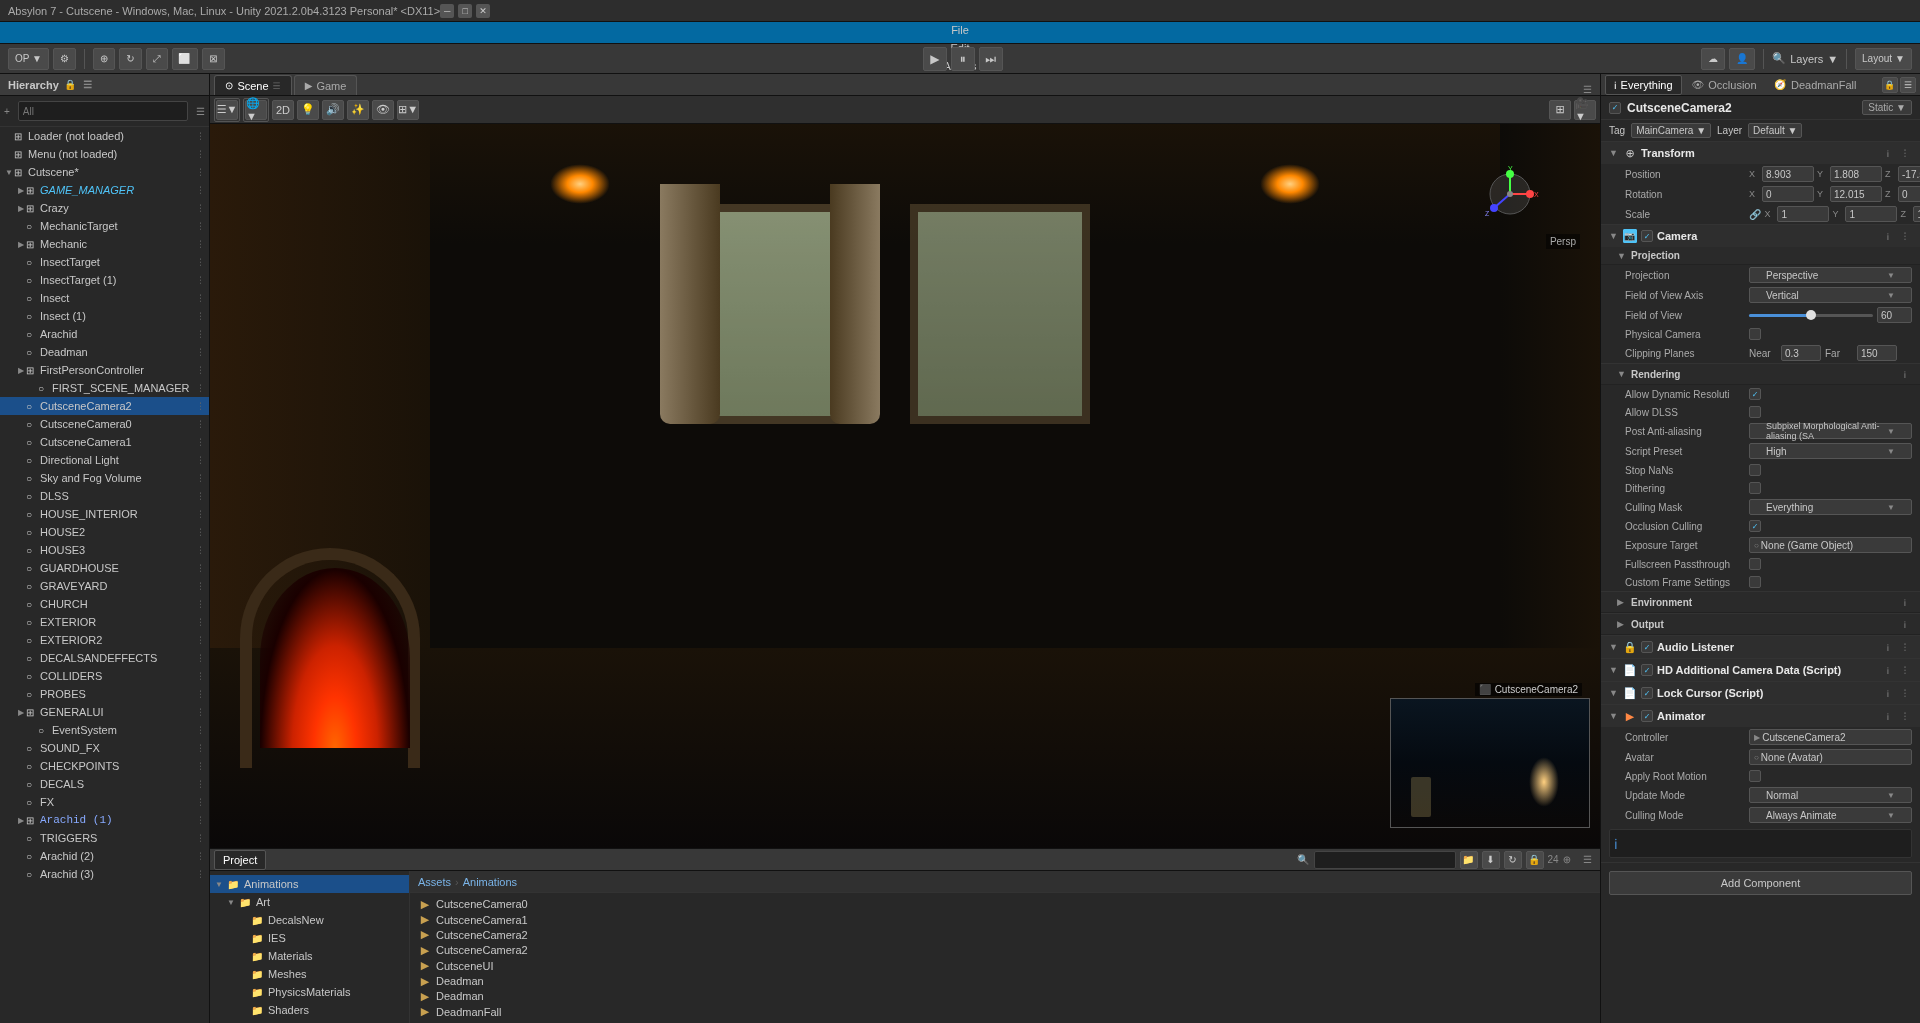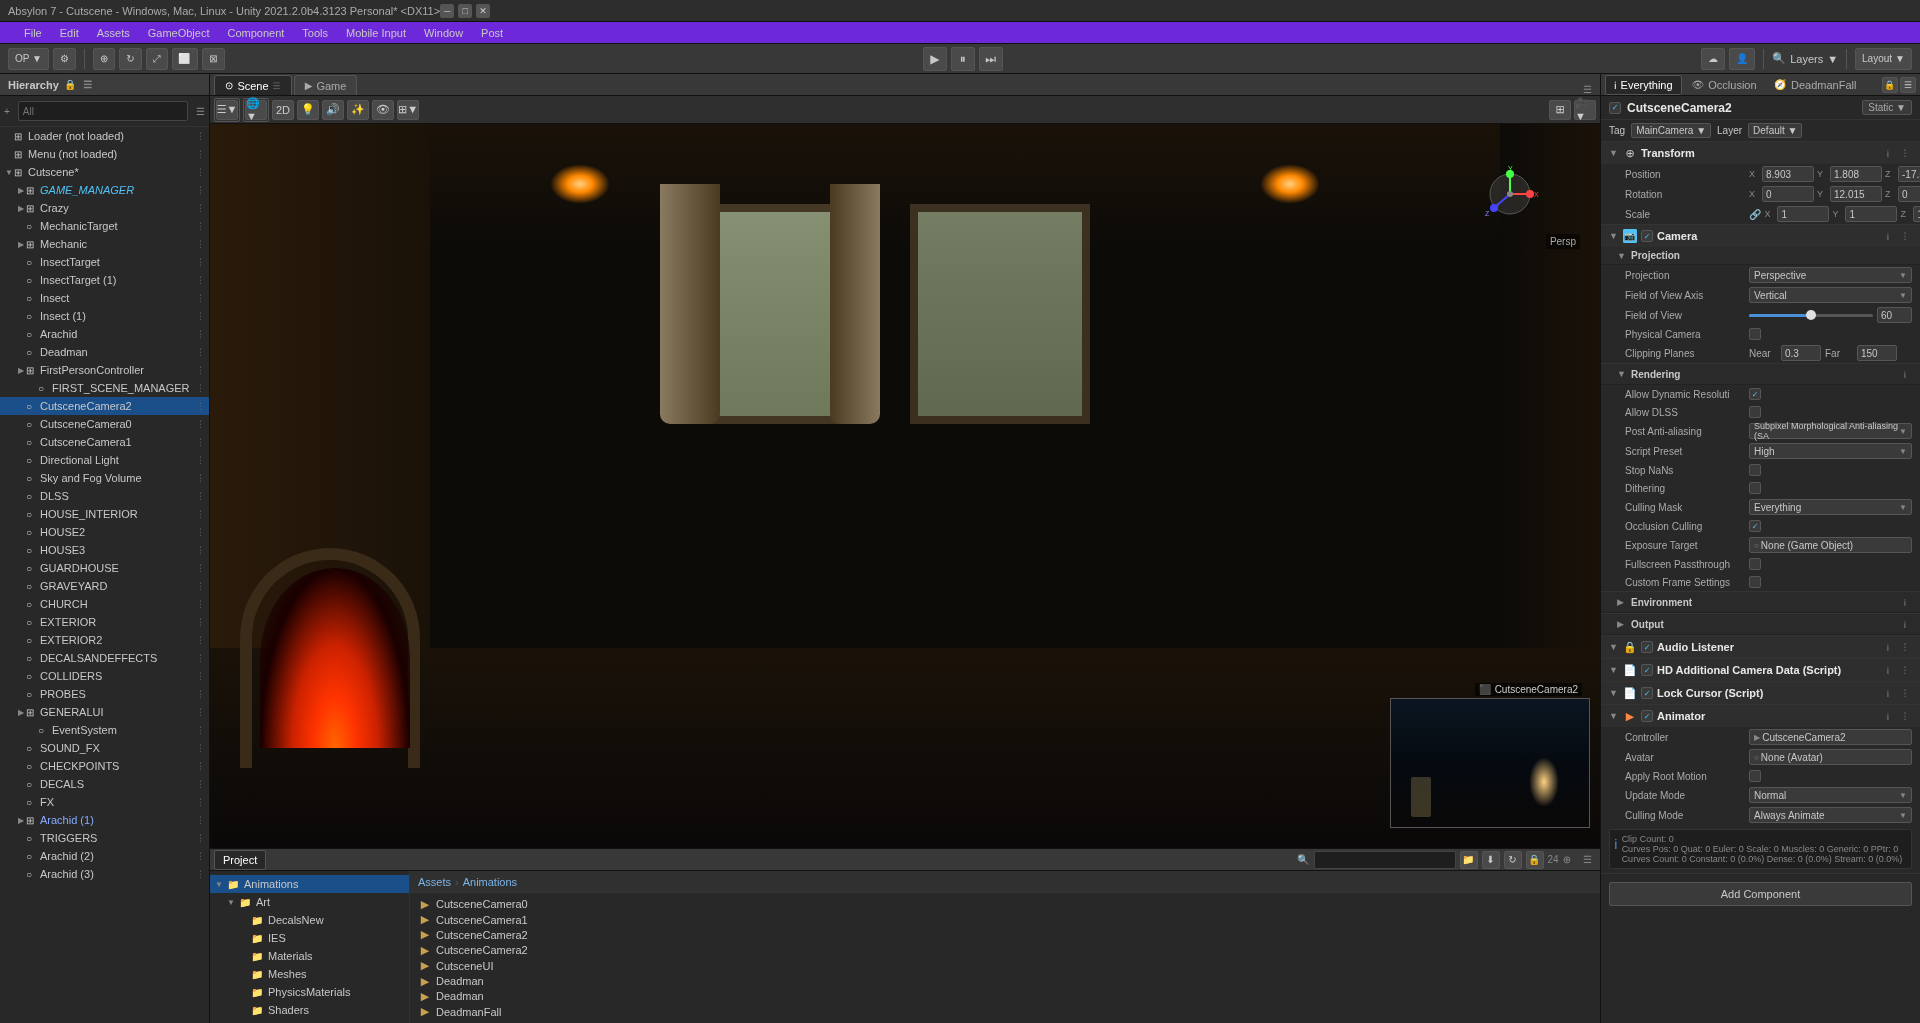--- a/index.html
+++ b/index.html
@@ -28,26 +28,27 @@
     #title-bar .win-btn {
       width: 14px; height: 14px;
       background: #555; border-radius: 2px;
       display: flex; align-items: center; justify-content: center;
       font-size: 9px; cursor: pointer; color: #ccc;
     }
 
     
     #menu-bar {
       height: 22px;
-      background: #6d28d9;
+      background: #0369a1;
       display: flex;
       align-items: center;
       padding: 0 16px;
       gap: 2px;
       border-bottom: 1px solid #111;
+      flex-direction: column;
     }
     .menu-item {
       padding: 2px 8px;
       cursor: pointer;
       border-radius: 2px;
       font-size: 11px;
       color: #c8c8c8;
     }
 
     
@@ -503,21 +504,21 @@
       color: #c8c8c8;
       font-size: 10px;
       width: 52px;
     }
     .prop-dropdown {
       flex: 1;
       height: 16px;
       background: #3a3a3a;
       border: 1px solid #555;
       border-radius: 2px;
-      padding: 0 4px;
+      padding: 0 16px;
       color: #c8c8c8;
       font-size: 10px;
       cursor: pointer;
       display: flex; align-items: center;
     }
     .prop-dropdown-arrow { font-size: 8px; color: #888; margin-left: auto; }
     .slider-container {
       flex: 1;
       display: flex;
       align-items: center;
@@ -1058,21 +1059,21 @@
         </div>
         <div class="hierarchy-item" style="padding-left: 16px;">
           <span class="arrow"></span>
           <span class="obj-icon">○</span>
           <span class="obj-name">FX</span>
           <span class="item-menu">⋮</span>
         </div>
         <div class="hierarchy-item" style="padding-left: 16px;">
           <span class="arrow">▶</span>
           <span class="obj-icon">⊞</span>
-          <span class="obj-name" style="color: rgb(136, 170, 255);">Arachid (1)</span>
+          <span class="obj-name" style="color: rgb(136, 170, 255); font-family: Liberation Mono, monospace;">Arachid (1)</span>
           <span class="item-menu">⋮</span>
         </div>
         <div class="hierarchy-item" style="padding-left: 16px;">
           <span class="arrow"></span>
           <span class="obj-icon">○</span>
           <span class="obj-name">TRIGGERS</span>
           <span class="item-menu">⋮</span>
         </div>
         <div class="hierarchy-item" style="padding-left: 16px;">
           <span class="arrow"></span>
@@ -1588,25 +1589,20 @@
         <div class="prop-row">
           <span class="prop-label">Culling Mode</span>
           <div class="prop-dropdown">
             <span>Always Animate</span>
             <span class="prop-dropdown-arrow">▼</span>
           </div>
         </div>
 
         <div style="margin:4px 8px;padding:4px;background:#1e1e1e;border:1px solid #333;border-radius:2px;font-size:9px;color:#888;display:flex;align-items:flex-start;gap:4px;">
           <span style="font-size:14px;color:#4488cc;">ℹ</span>
-          <div>
-            <div>Clip Count: 0</div>
-            <div>Curves Pos: 0 Quat: 0 Euler: 0 Scale: 0 Muscles: 0 Generic: 0 PPtr: 0</div>
-            <div>Curves Count: 0 Constant: 0 (0.0%) Dense: 0 (0.0%) Stream: 0 (0.0%)</div>
-          </div>
         </div>
       </div>
 
       <div class="add-component-btn">
         <span>Add Component</span>
       </div>
     </div>
   </div>
 </div>
 

